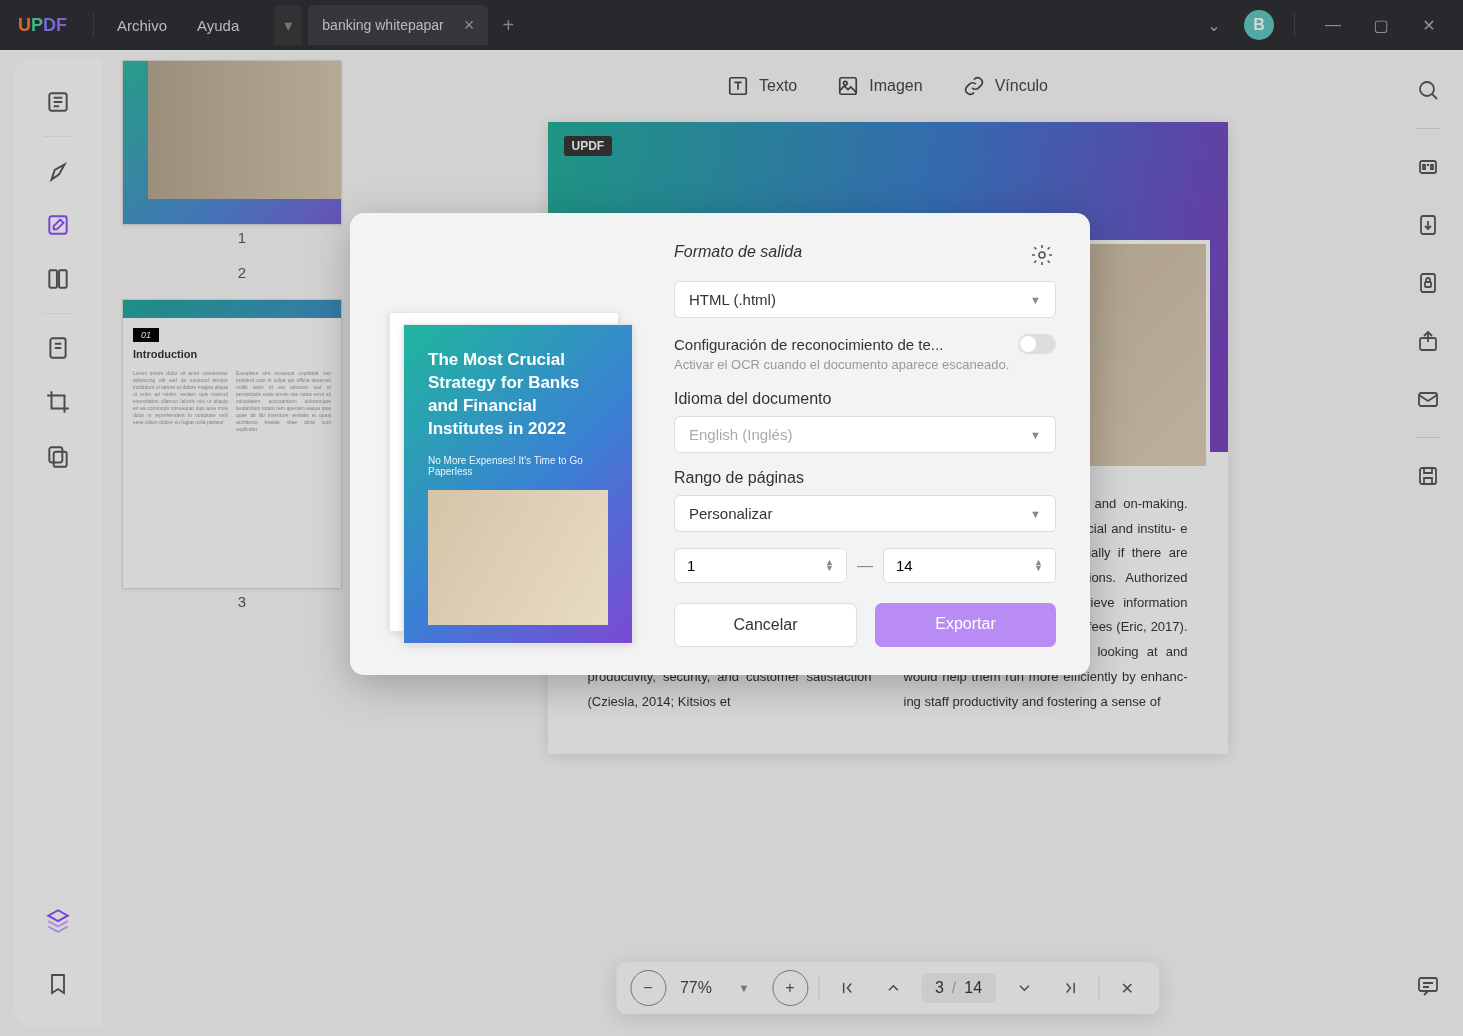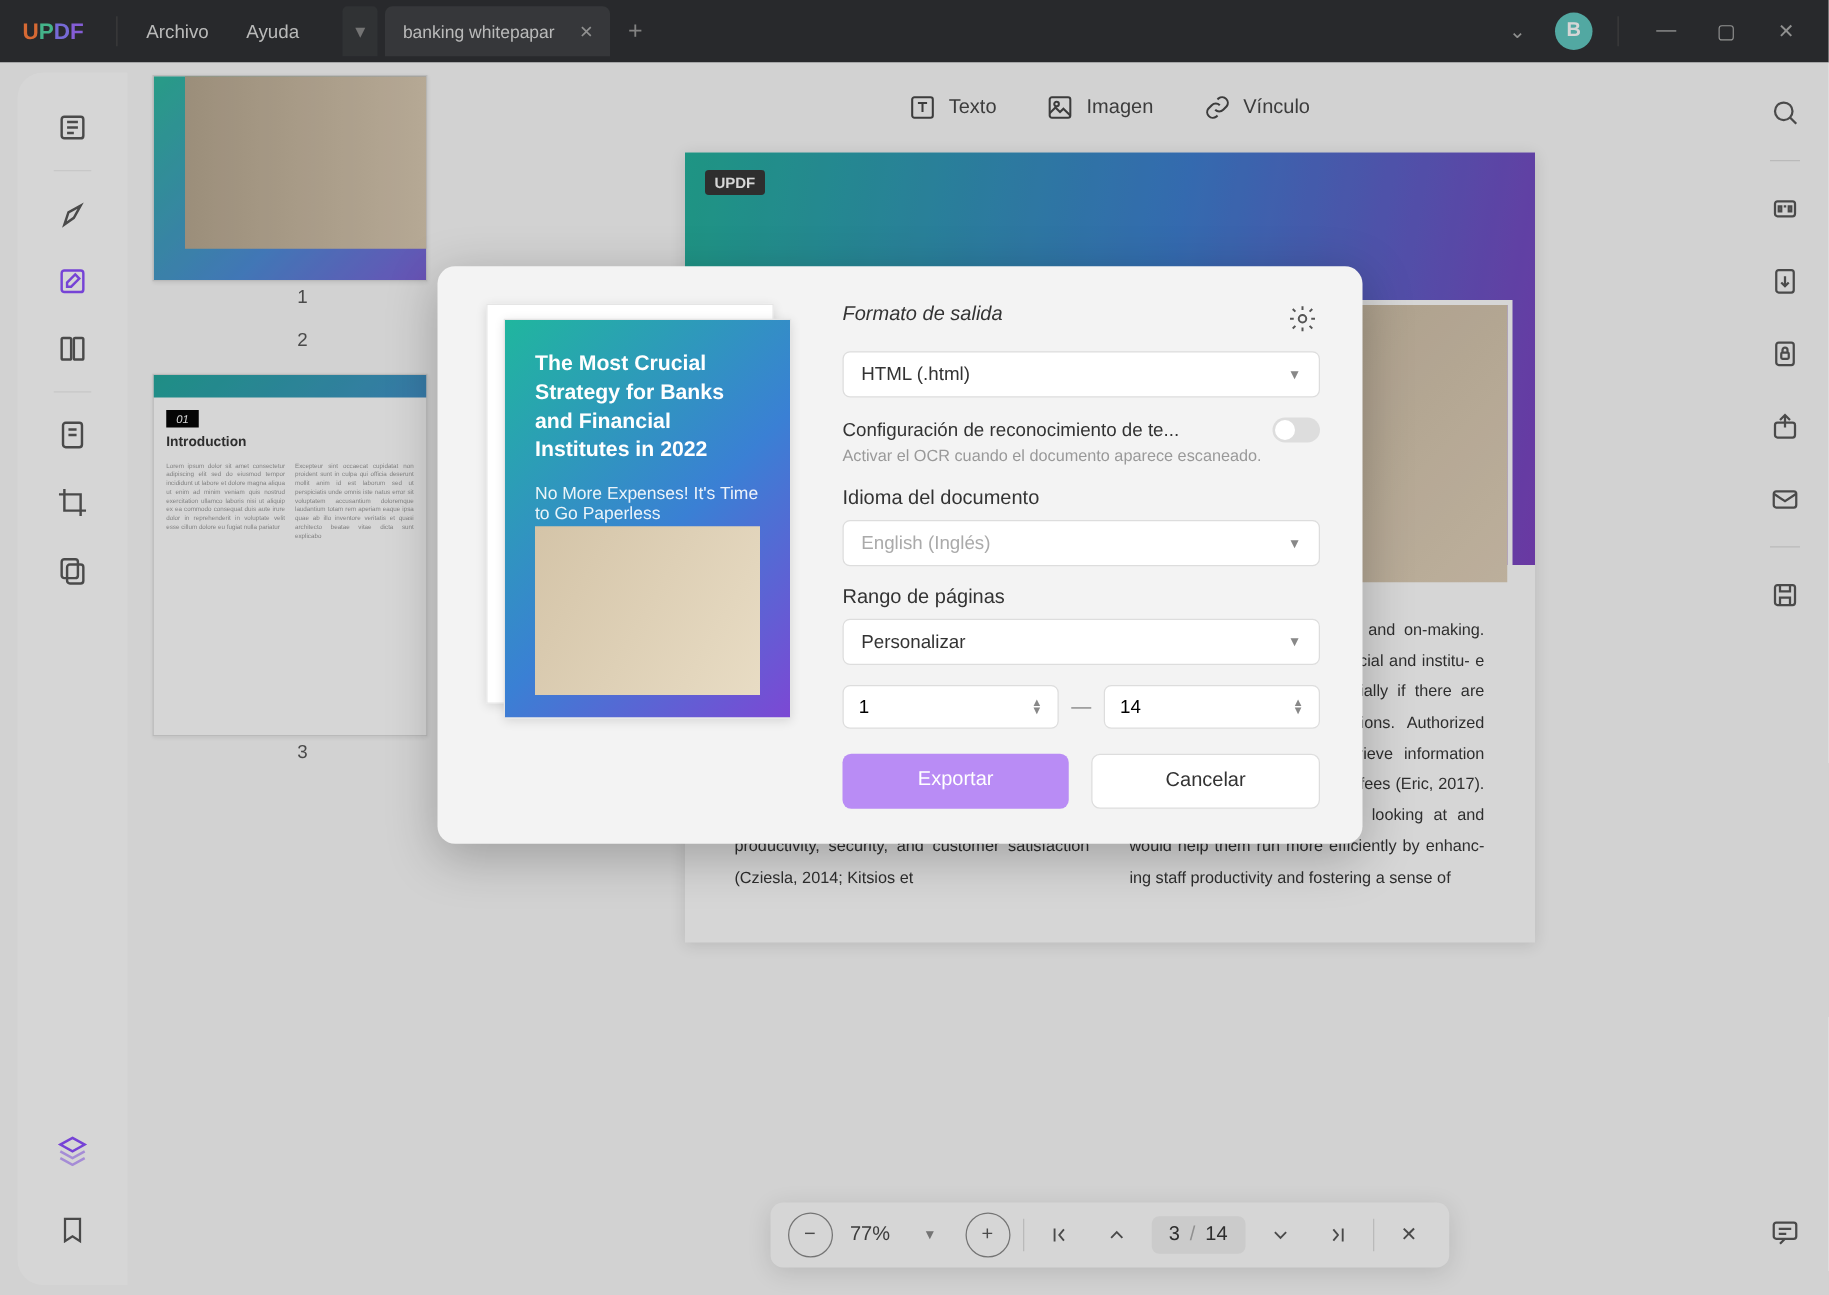--- a/index.html
+++ b/index.html
@@ -66,27 +66,27 @@
 .page-nav { position: absolute; bottom: 22px; left: 50%; transform: translateX(-50%); background: #fff; border-radius: 10px; box-shadow: 0 4px 20px rgba(0,0,0,0.12); display: flex; align-items: center; padding: 8px 14px; gap: 10px; }
 .pn-btn { width: 36px; height: 36px; display: flex; align-items: center; justify-content: center; border-radius: 50%; cursor: pointer; color: #555; }
 .pn-circle { border: 1.5px solid #888; }
 .pn-zoom { font-size: 16px; color: #444; padding: 0 4px; }
 .pn-sep { width: 1px; height: 26px; background: #ddd; }
 .pn-page { background: #f2f2f2; border-radius: 6px; padding: 6px 14px; font-size: 16px; color: #333; display:flex; gap:8px;}
 
 
 .overlay { position: absolute; inset: 0; background: rgba(30,30,30,0.18); }
 .modal { position: absolute; top: 213px; left: 350px; width: 740px; background: #f3f3f3; border-radius: 14px; padding: 30px 34px 28px; box-shadow: 0 10px 40px rgba(0,0,0,0.25); display: flex; gap: 40px; }
-.modal-preview { width: 250px; display: flex; align-items: flex-start; justify-content: center; position: relative; }
+.modal-preview { width: 250px; display: flex; align-items: flex-end; justify-content: center; position: relative; }
 .preview-stack { position: relative; width: 240px; height: 335px; }
 .preview-pg { position: absolute; background: #fff; border: 1px solid #e5e5e5; box-shadow: 0 2px 8px rgba(0,0,0,0.12); }
 .preview-pg.back { top: 0; left: 0; width: 230px; height: 320px; }
 .preview-pg.front { top: 12px; left: 14px; width: 230px; height: 320px; background: linear-gradient(135deg, #20b69e 0%, #3a80d4 55%, #7c48d4 100%); padding: 24px; color: #fff; }
 .pv-title { font-size: 17px; font-weight: bold; line-height: 1.35; margin-bottom: 14px; }
-.pv-sub { font-size: 14px; opacity: 0.9; }
+.pv-sub { font-size: 10px; opacity: 0.9; }
 .pv-img { position:absolute; bottom:18px; left:24px; right:24px; height:135px; background: linear-gradient(120deg,#d4c4a8,#e8dcc4);}
 
 .modal-form { flex: 1; display: flex; flex-direction: column; }
 .mf-head { display:flex; align-items:center; margin-bottom: 12px; font-style: italic;}
 .mf-label { font-size: 16px; color: #333; margin-bottom: 8px; }
 .gear { margin-left:auto; width:26px; height:26px; cursor:pointer; color:#555;}
 .mf-select { background: #fff; border: 1px solid #ddd; border-radius: 6px; padding: 9px 14px; font-size: 15px; color: #333; display: flex; align-items: center; cursor: pointer; margin-bottom: 16px; }
 .mf-select .caret { margin-left: auto; color: #888; font-size: 11px; }
 .mf-select.disabled { color:#aaa; }
 .ocr-row { display: flex; align-items: center; margin-bottom: 2px; }
@@ -393,17 +393,17 @@
       <div class="dash">—</div>
       <div class="spinner">
         <span>14</span>
         <div class="arrows">
             <span>▲</span>
             <span>▼</span>
           </div>
       </div>
     </div>
     <div class="btn-row">
+      <div class="btn btn-secondary">Cancelar</div>
       <div class="btn btn-primary">Exportar</div>
-      <div class="btn btn-secondary">Cancelar</div>
     </div>
   </div>
 </div>
 
 </body></html>

